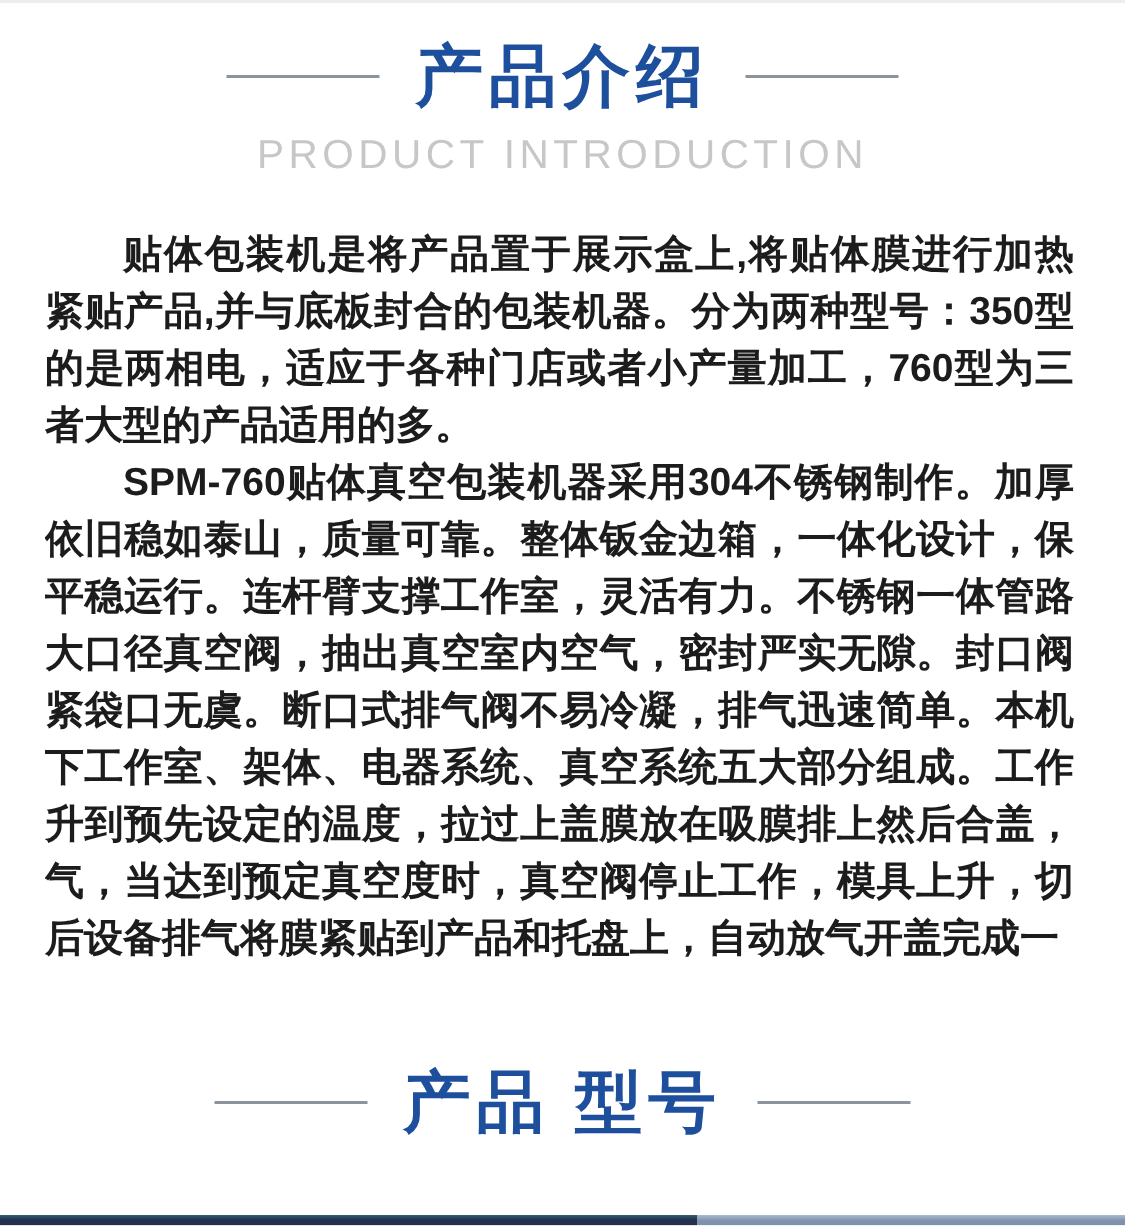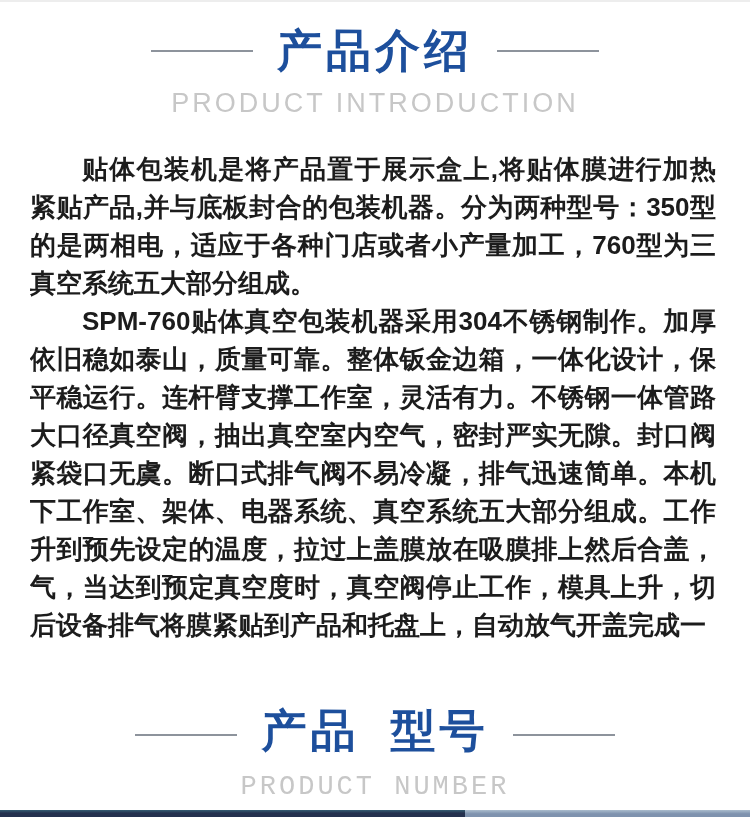--- a/index.html
+++ b/index.html
@@ -32,21 +32,21 @@
     white-space:nowrap;
   }
   .heading-sub{
     margin-top:12px;
     font-size:27px;line-height:30px;
     color:#c7c7c7;
     letter-spacing:3px;
     white-space:nowrap;
   }
   .intro-heading{padding-top:24px;}
-  .model-heading{margin-top:66px;font-family:Liberation Mono, monospace;}
+  .model-heading{margin-top:66px;}
   
   .description{
     margin:32px 34px 0 30px;
     color:#1c1c1c;
     font-size:26px;
     font-weight:600;
     line-height:38px;
   }
   .line{
     height:38px;
@@ -82,39 +82,38 @@
       <h1 class="heading-title">产品介绍</h1>
       <span class="rule"></span>
     </div>
     <div class="heading-sub">PRODUCT INTRODUCTION</div>
   </header>
 
   <main class="description">
     <div class="line indent">贴体包装机是将产品置于展示盒上,将贴体膜进行加热后，在抽真空作用下</div>
     <div class="line">紧贴产品,并与底板封合的包装机器。分为两种型号：350型和760型；350型</div>
     <div class="line">的是两相电，适应于各种门店或者小产量加工，760型为三相电，工厂企业或</div>
-    <div class="line plain">真空系统五大部分组成。</div>
+    <div class="line plain">者大型的产品适用的多。</div>
     <div class="line indent">SPM-760贴体真空包装机器采用304不锈钢制作。加厚工作室在真空下，</div>
     <div class="line">依旧稳如泰山，质量可靠。整体钣金边箱，一体化设计，保证电机，减速机的</div>
     <div class="line">平稳运行。连杆臂支撑工作室，灵活有力。不锈钢一体管路联通，简洁明了。</div>
     <div class="line">大口径真空阀，抽出真空室内空气，密封严实无隙。封口阀果断准确动作，压</div>
     <div class="line">紧袋口无虞。断口式排气阀不易冷凝，排气迅速简单。本机主要由上工作室、</div>
     <div class="line">下工作室、架体、电器系统、真空系统五大部分组成。工作过程：首先将温度</div>
     <div class="line">升到预先设定的温度，拉过上盖膜放在吸膜排上然后合盖，真空泵从工作室抽</div>
     <div class="line">气，当达到预定真空度时，真空阀停止工作，模具上升，切割线切断薄膜，然</div>
     <div class="line plain">后设备排气将膜紧贴到产品和托盘上，自动放气开盖完成一次工作循环。</div>
   </main>
 
   <section class="section-heading model-heading">
     <div class="heading-row">
       <span class="rule"></span>
       <h2 class="heading-title">产品 型号</h2>
       <span class="rule"></span>
     </div>
-    <div class="heading-sub">PRODUCT NUMBER</div>
   </section>
 
   <footer class="bottom-bar">
     <div class="bar-dark"></div>
     <div class="bar-light"></div>
   </footer>
 
 </div>
 
 </body></html>

